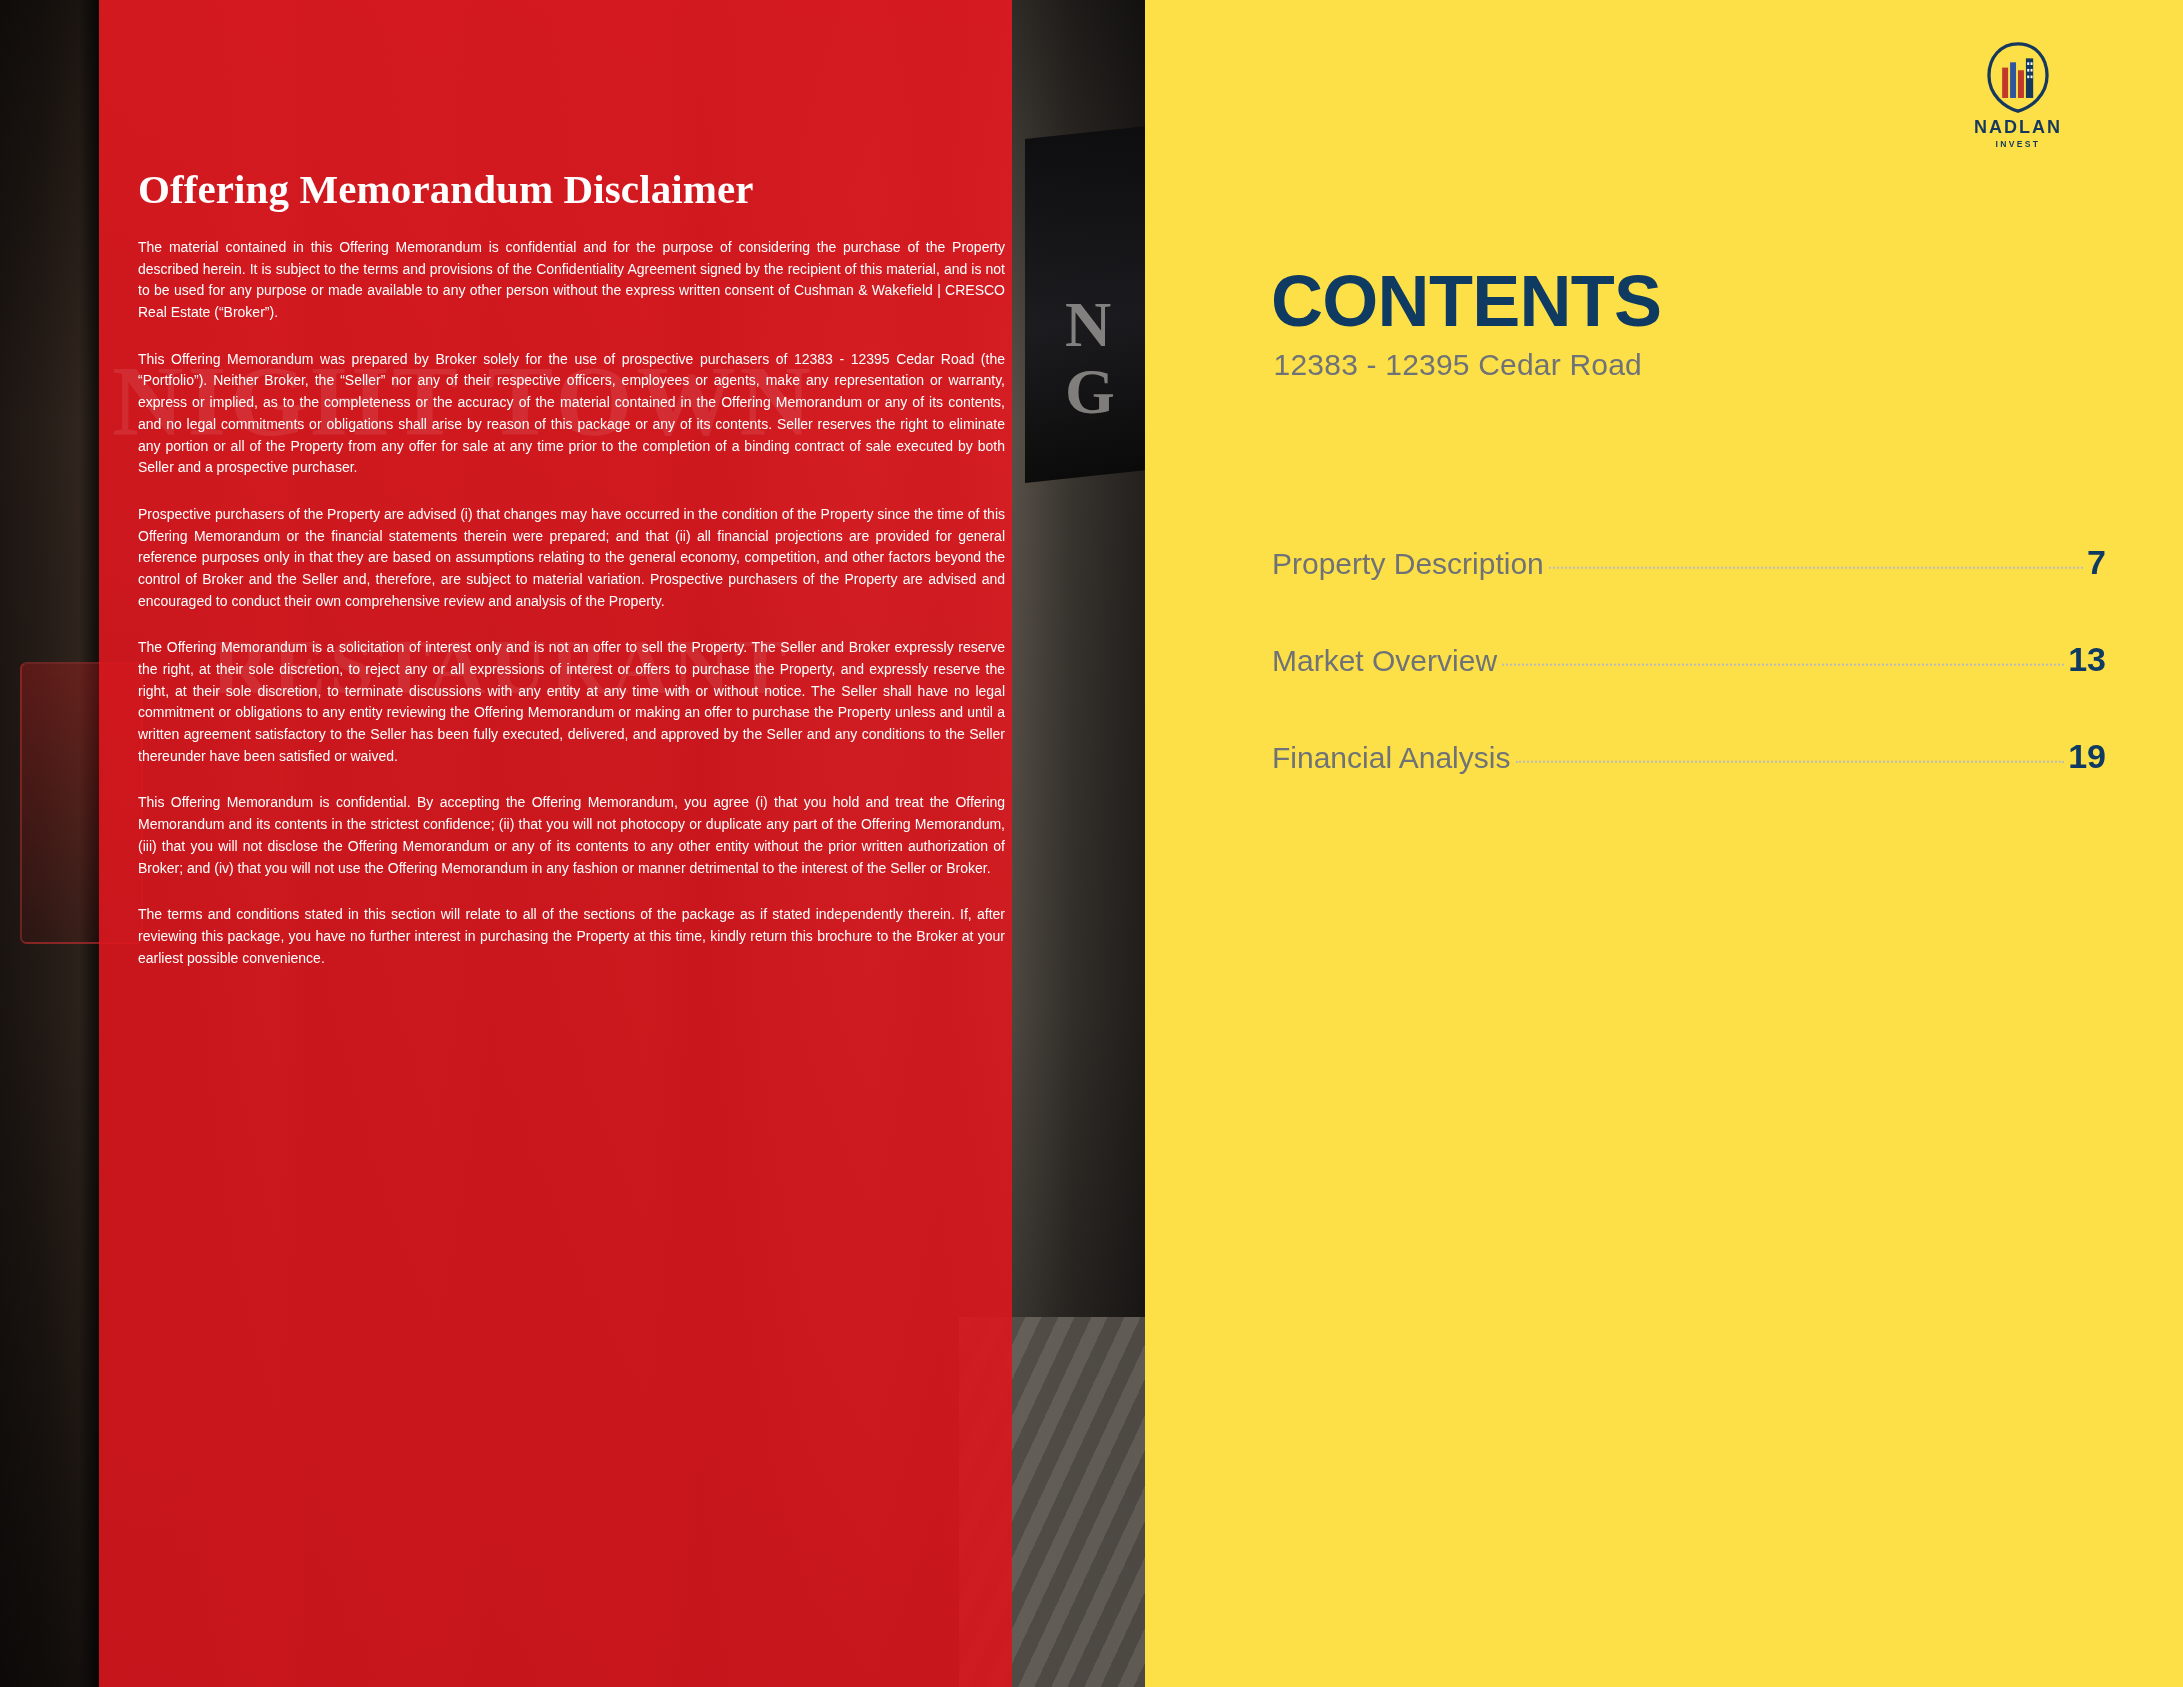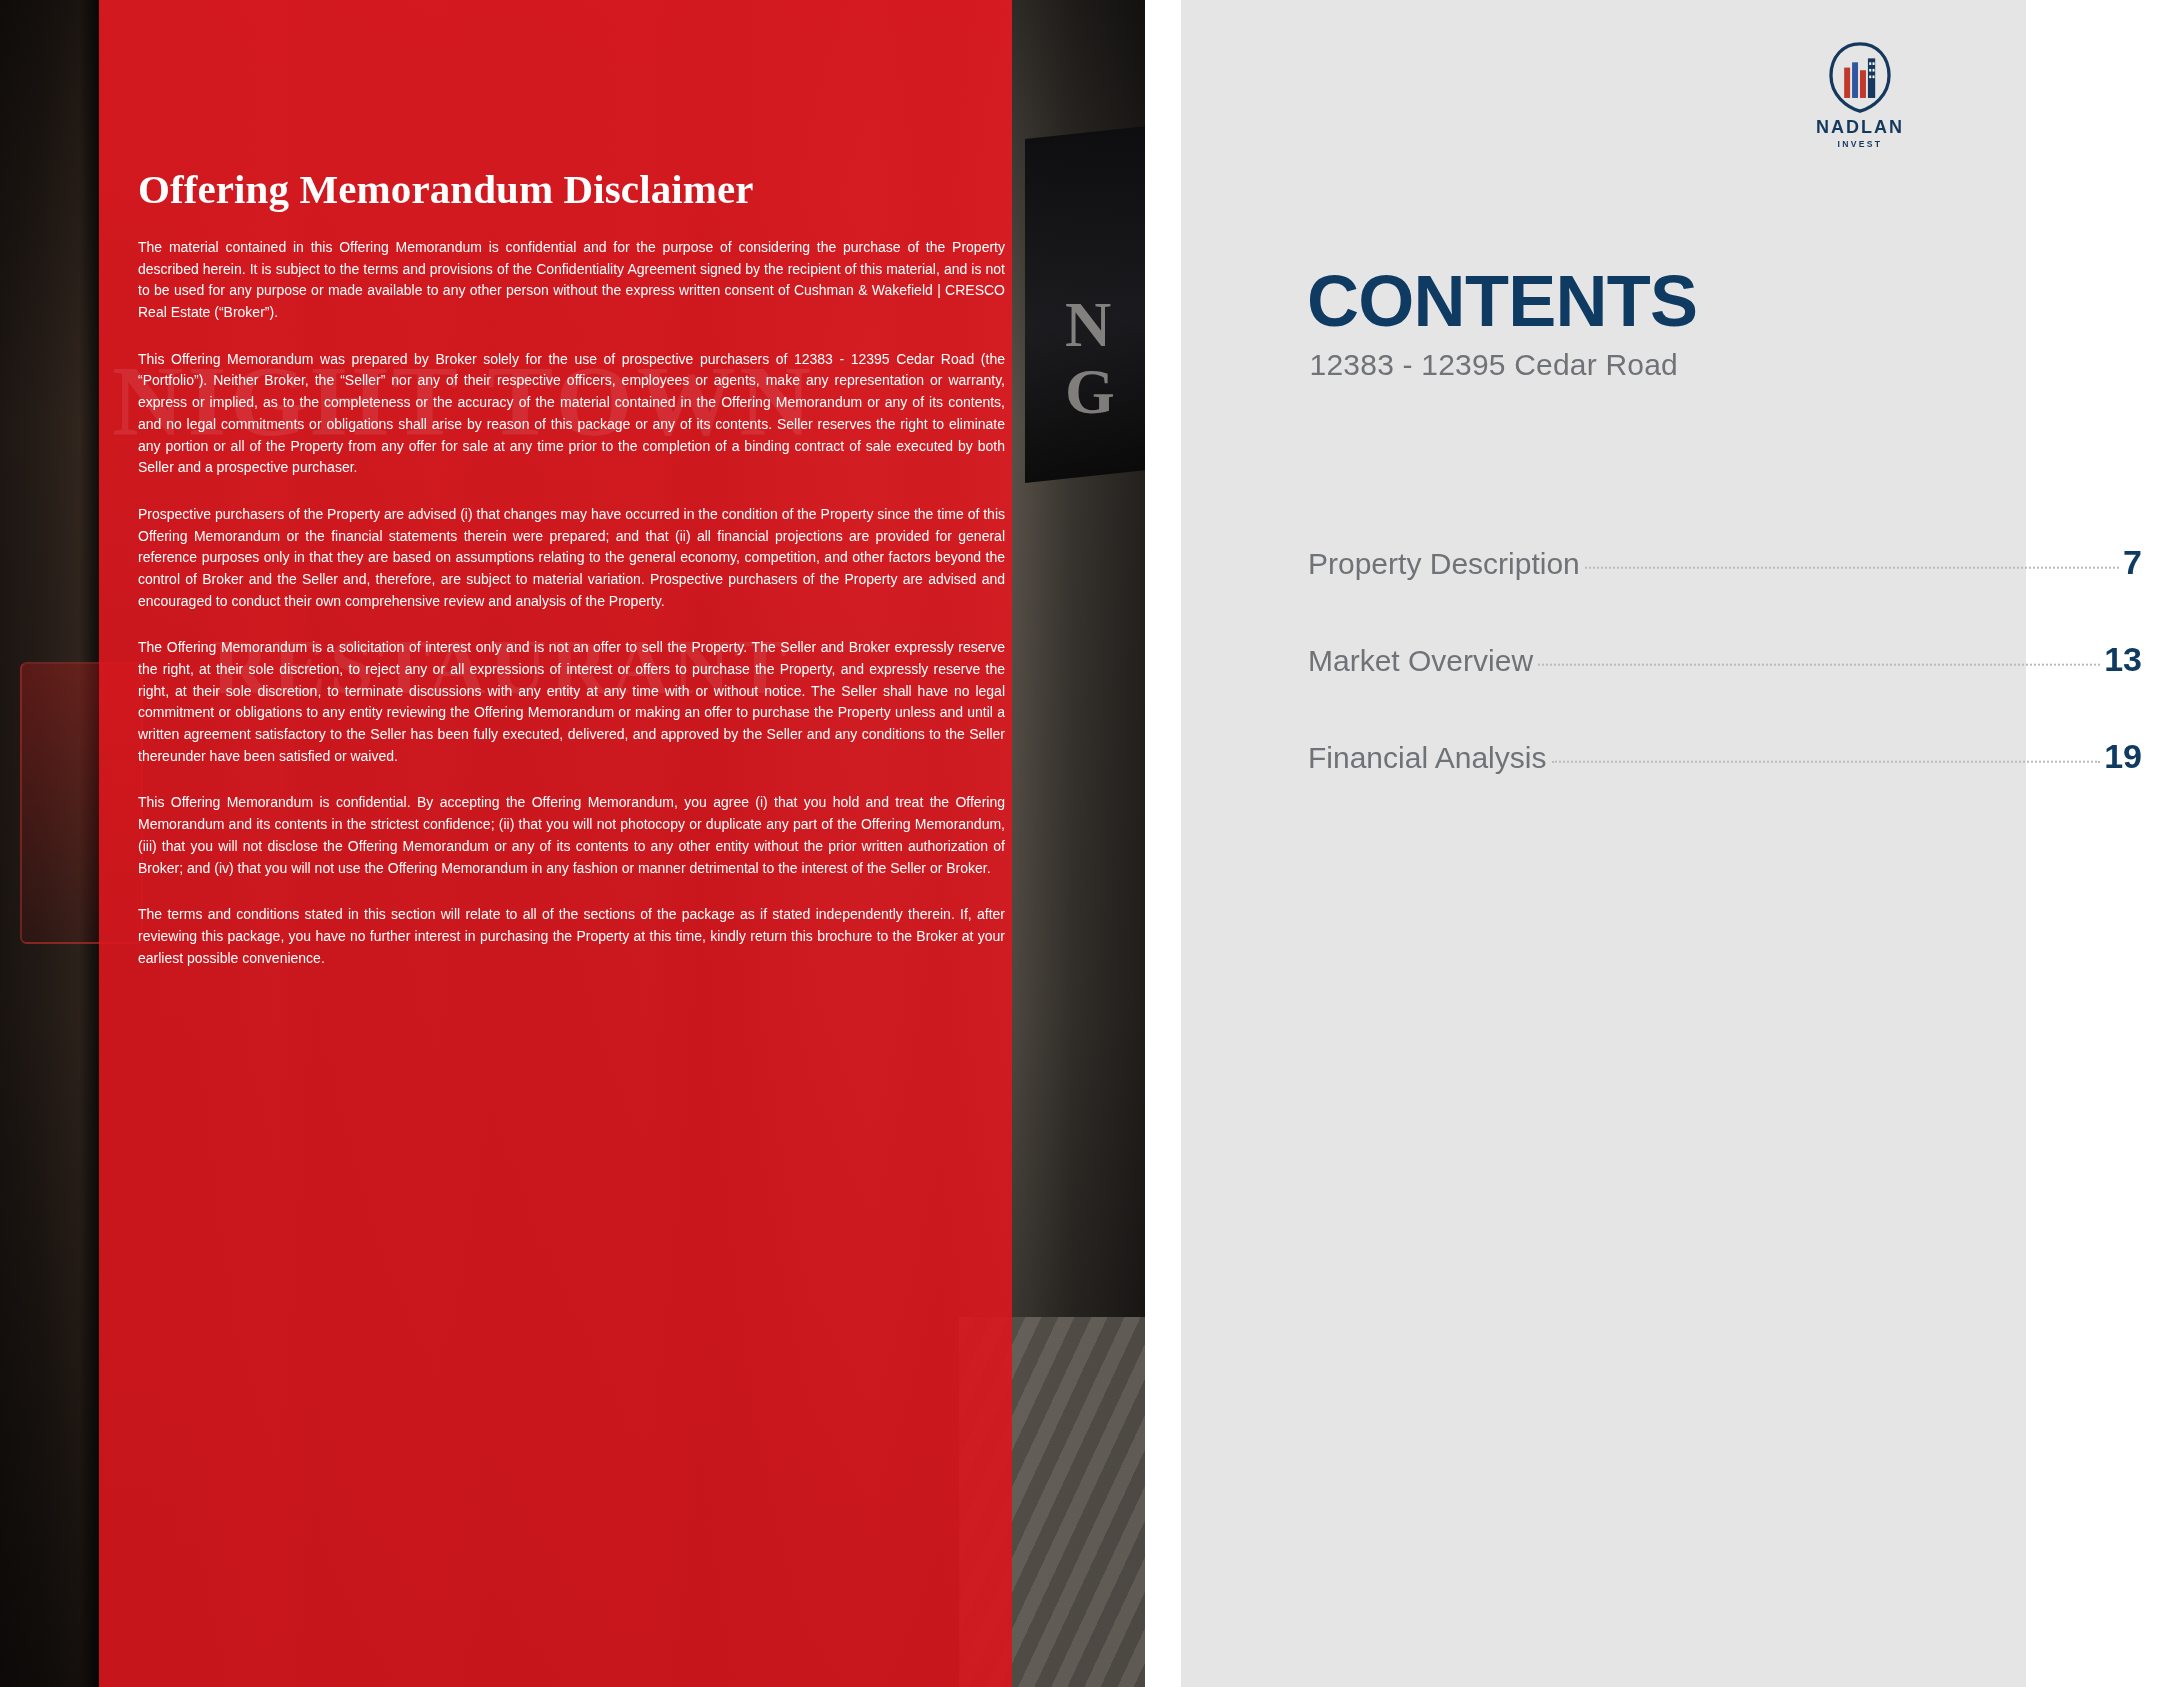--- a/index.html
+++ b/index.html
@@ -118,23 +118,22 @@
     text-align: justify;
     margin: 0 0 25px 0;
     font-weight: 400;
   }
   .disclaimer-p:last-child { margin-bottom: 16px; }
 
   
   .right-panel {
     position: absolute;
     left: 1145px; top: 0;
-    width: 845px; height: 1687px;
-    background: #e5e5e5;
-    margin-left: 36px;
+    width: 1039px; height: 1687px;
+    background: #fde047;
   }
 
   
   .logo {
     position: absolute;
     right: 93px; top: 41px;
     width: 146px;
     text-align: center;
   }
   .logo-mark {

